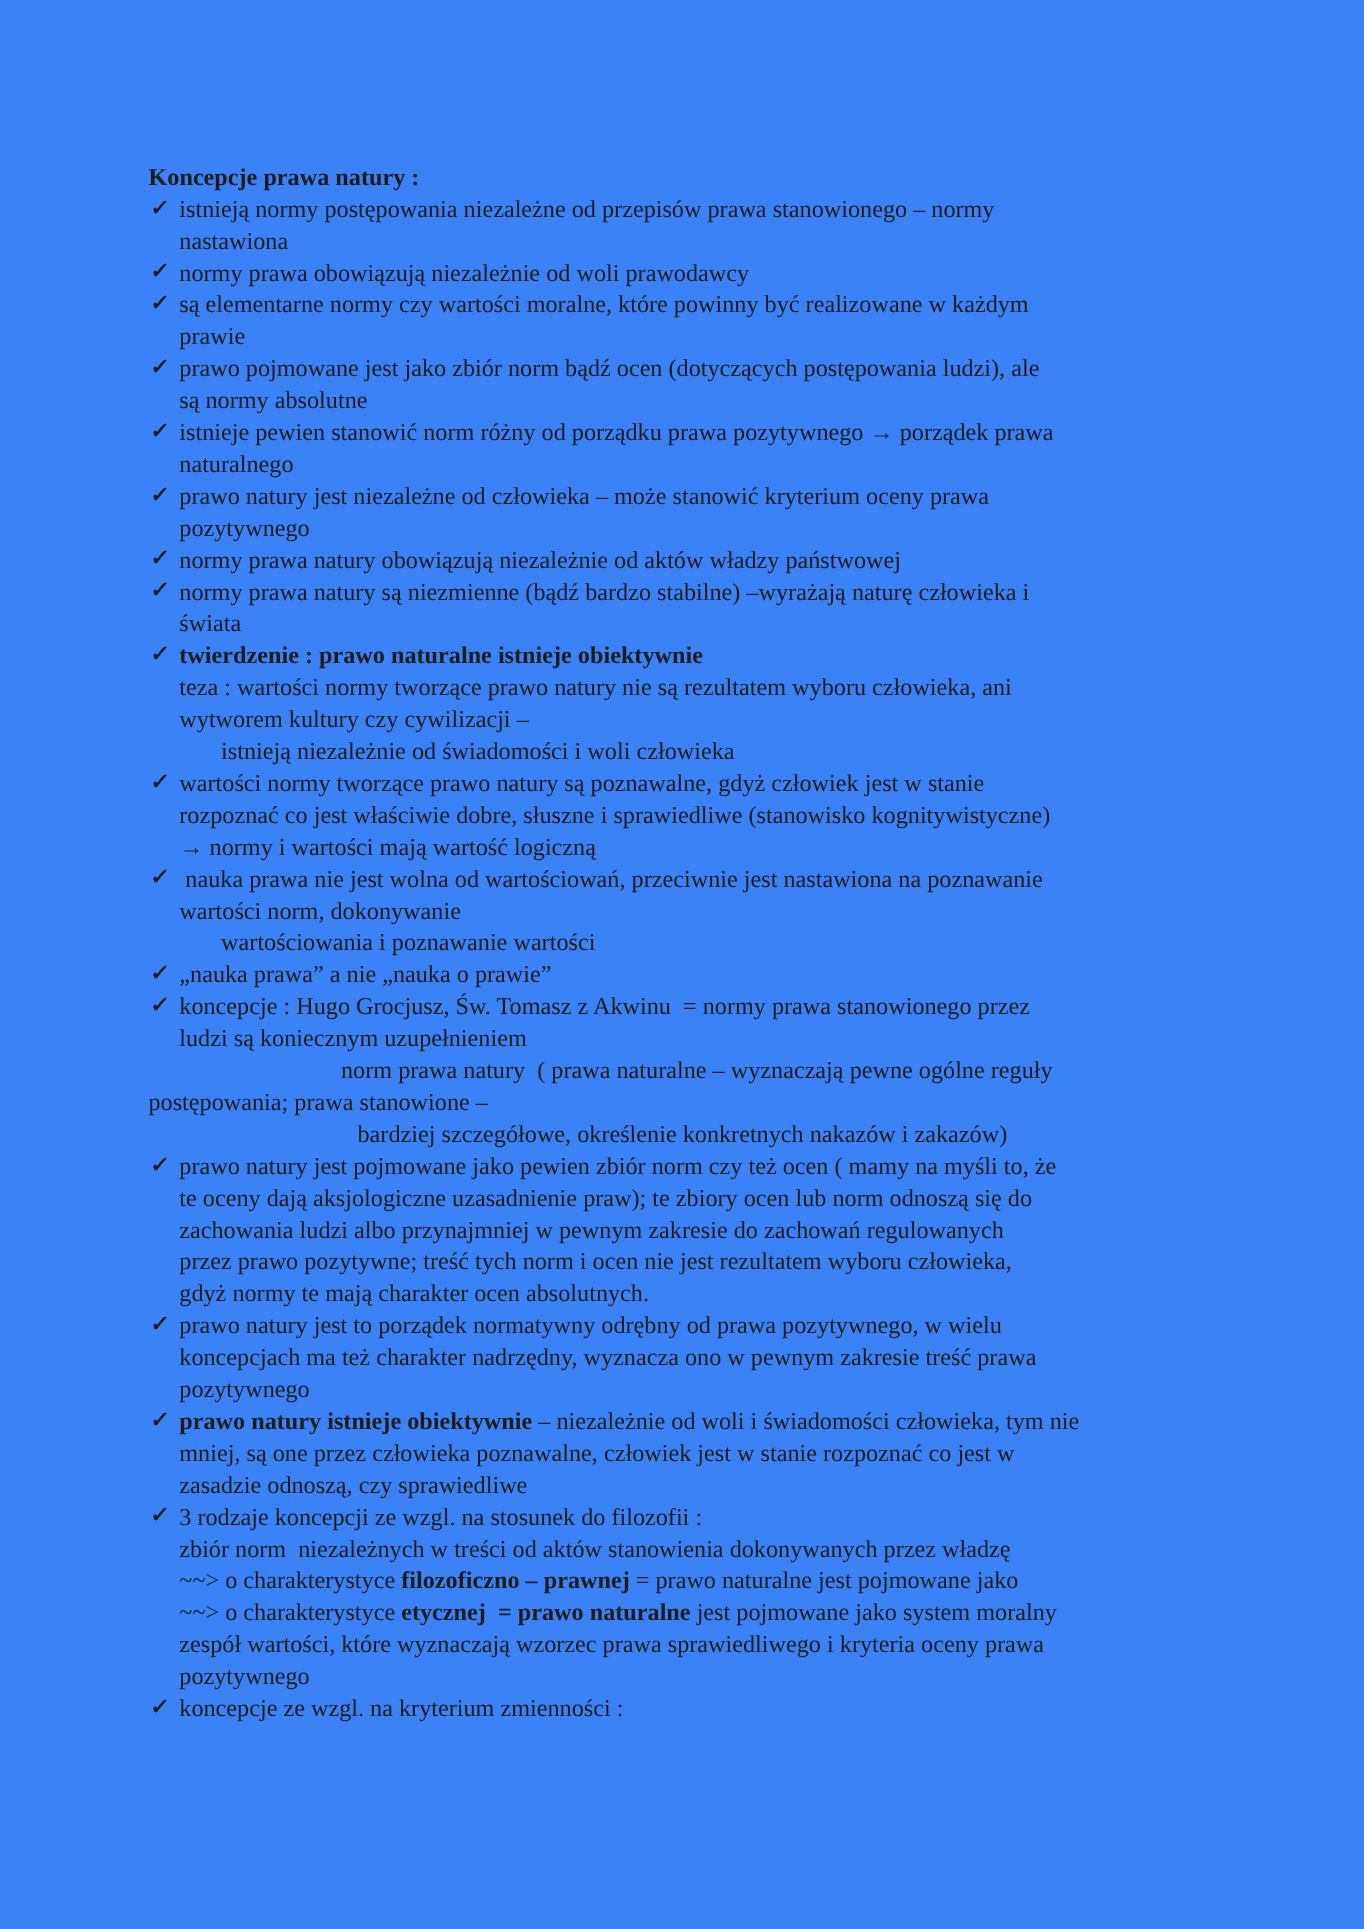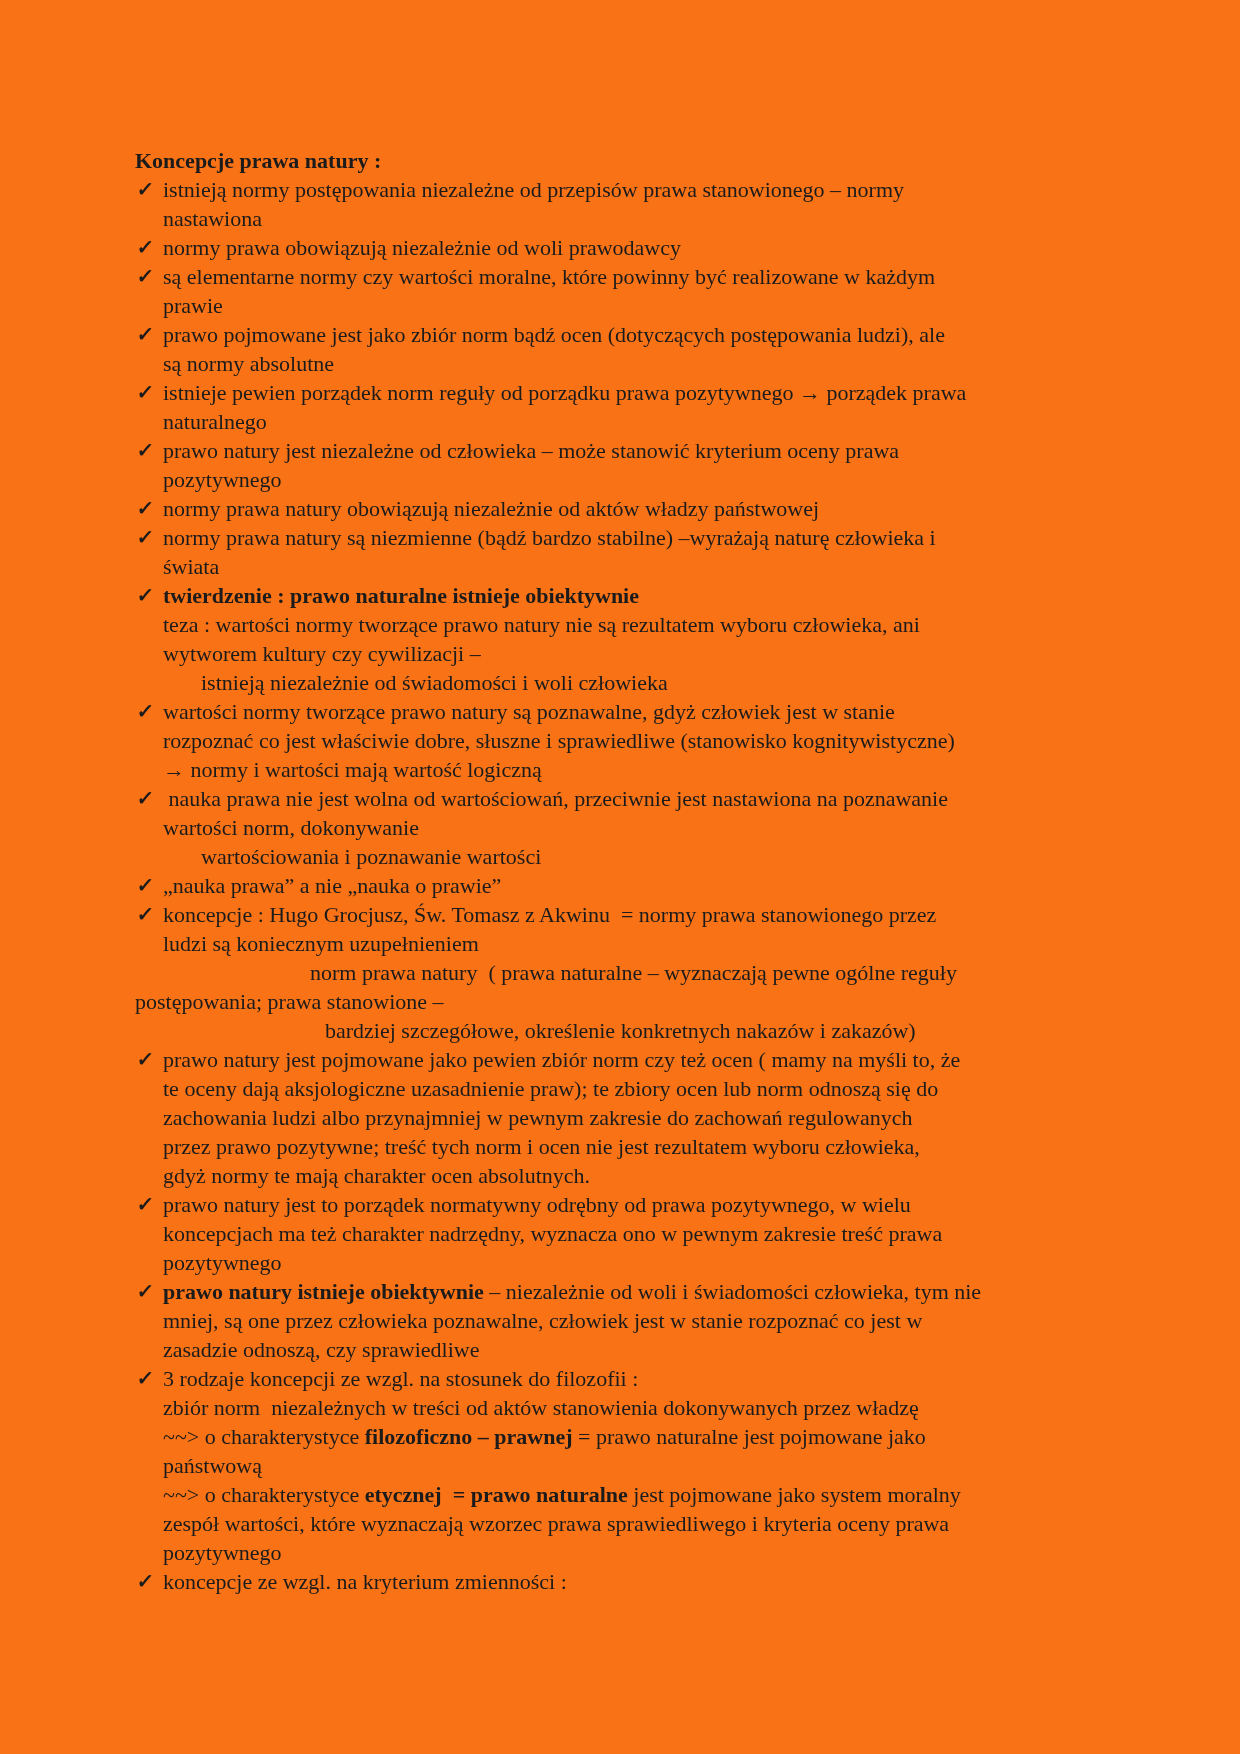--- a/index.html
+++ b/index.html
@@ -4,21 +4,21 @@
 <style>
   html, body {
     margin: 0;
     padding: 0;
     background: #ffffff;
   }
   #page {
     position: relative;
     width: 1240px;
     height: 1754px;
-    background: #f97316;
+    background: #3b82f6;
     overflow: hidden;
     font-family: "Liberation Serif", "DejaVu Serif", serif;
     color: #1b1b1b;
   }
   #content {
     position: absolute;
     left: 135px;
     top: 146px;
     width: 1080px;
     font-size: 22px;
@@ -51,21 +51,21 @@
 <div id="page">
   <div id="content" style="color: rgb(27, 27, 27);">
       <div class="line indent-0"><span class="b">Koncepcje prawa natury :</span></div>
       <div class="line indent-1"><span class="check">✓</span><span>istnieją normy postępowania niezależne od przepisów prawa stanowionego – normy</span></div>
       <div class="line indent-1"><span>nastawiona</span></div>
       <div class="line indent-1"><span class="check">✓</span><span>normy prawa obowiązują niezależnie od woli prawodawcy</span></div>
       <div class="line indent-1"><span class="check">✓</span><span>są elementarne normy czy wartości moralne, które powinny być realizowane w każdym</span></div>
       <div class="line indent-1"><span>prawie</span></div>
       <div class="line indent-1"><span class="check">✓</span><span>prawo pojmowane jest jako zbiór norm bądź ocen (dotyczących postępowania ludzi), ale</span></div>
       <div class="line indent-1"><span>są normy absolutne</span></div>
-      <div class="line indent-1"><span class="check">✓</span><span>istnieje pewien porządek norm reguły od porządku prawa pozytywnego → porządek prawa</span></div>
+      <div class="line indent-1"><span class="check">✓</span><span>istnieje pewien stanowić norm różny od porządku prawa pozytywnego → porządek prawa</span></div>
       <div class="line indent-1"><span>naturalnego</span></div>
       <div class="line indent-1"><span class="check">✓</span><span>prawo natury jest niezależne od człowieka – może stanowić kryterium oceny prawa</span></div>
       <div class="line indent-1"><span>pozytywnego</span></div>
       <div class="line indent-1"><span class="check">✓</span><span>normy prawa natury obowiązują niezależnie od aktów władzy państwowej</span></div>
       <div class="line indent-1"><span class="check">✓</span><span>normy prawa natury są niezmienne (bądź bardzo stabilne) –wyrażają naturę człowieka i</span></div>
       <div class="line indent-1"><span>świata</span></div>
       <div class="line indent-1"><span class="check">✓</span><span class="b">twierdzenie : prawo naturalne istnieje obiektywnie</span></div>
       <div class="line indent-1"><span>teza : wartości normy tworzące prawo natury nie są rezultatem wyboru człowieka, ani</span></div>
       <div class="line indent-1"><span>wytworem kultury czy cywilizacji –</span></div>
       <div class="line indent-2"><span>istnieją niezależnie od świadomości i woli człowieka</span></div>
@@ -88,19 +88,18 @@
       <div class="line indent-1"><span>gdyż normy te mają charakter ocen absolutnych.</span></div>
       <div class="line indent-1"><span class="check">✓</span><span>prawo natury jest to porządek normatywny odrębny od prawa pozytywnego, w wielu</span></div>
       <div class="line indent-1"><span>koncepcjach ma też charakter nadrzędny, wyznacza ono w pewnym zakresie treść prawa</span></div>
       <div class="line indent-1"><span>pozytywnego</span></div>
       <div class="line indent-1"><span class="check">✓</span><span class="b">prawo natury istnieje obiektywnie</span><span> – niezależnie od woli i świadomości człowieka, tym nie</span></div>
       <div class="line indent-1"><span>mniej, są one przez człowieka poznawalne, człowiek jest w stanie rozpoznać co jest w</span></div>
       <div class="line indent-1"><span>zasadzie odnoszą, czy sprawiedliwe</span></div>
       <div class="line indent-1"><span class="check">✓</span><span>3 rodzaje koncepcji ze wzgl. na stosunek do filozofii :</span></div>
       <div class="line indent-1"><span>zbiór norm  niezależnych w treści od aktów stanowienia dokonywanych przez władzę</span></div>
       <div class="line indent-1"><span>~~&gt; o charakterystyce </span><span class="b">filozoficzno – prawnej</span><span> = prawo naturalne jest pojmowane jako</span></div>
-      <div class="line indent-1"><span>państwową</span></div>
       <div class="line indent-1"><span>~~&gt; o charakterystyce </span><span class="b">etycznej  = prawo naturalne</span><span> jest pojmowane jako system moralny</span></div>
       <div class="line indent-1"><span>zespół wartości, które wyznaczają wzorzec prawa sprawiedliwego i kryteria oceny prawa</span></div>
       <div class="line indent-1"><span>pozytywnego</span></div>
       <div class="line indent-1"><span class="check">✓</span><span>koncepcje ze wzgl. na kryterium zmienności :</span></div>
     </div>
 </div>
 
 </body></html>

